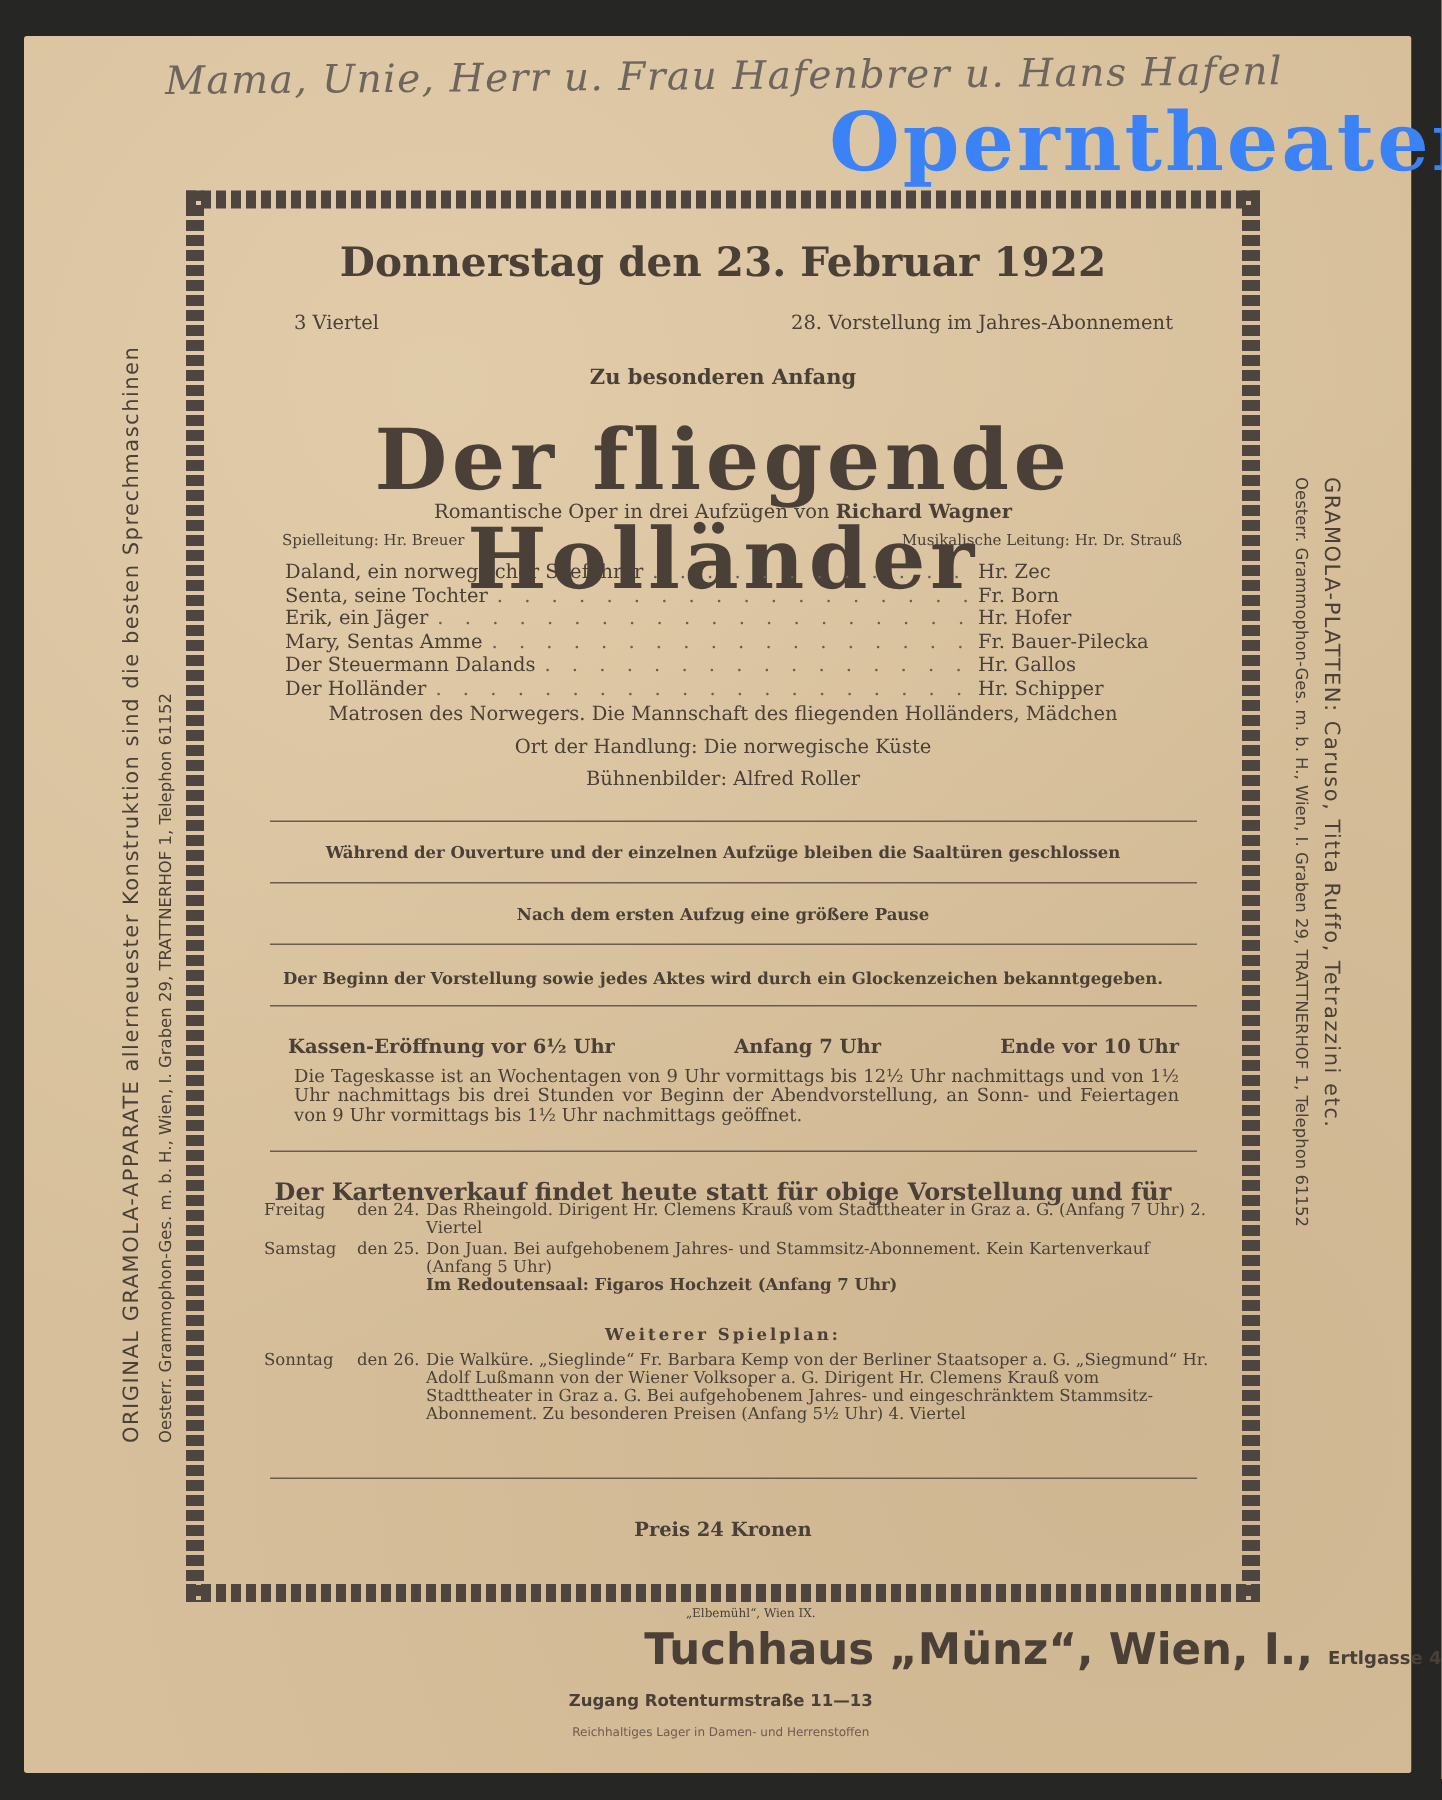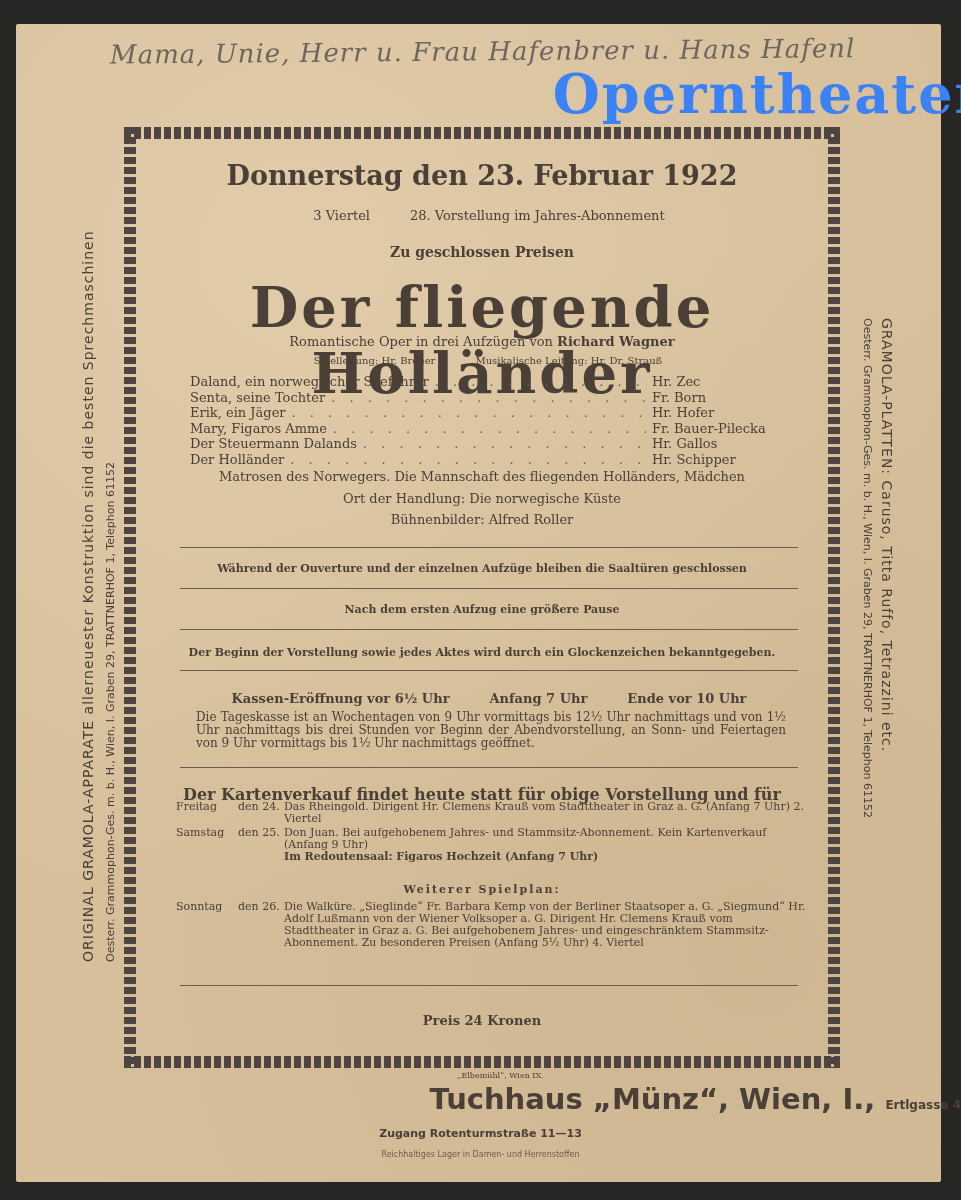--- a/index.html
+++ b/index.html
@@ -7,21 +7,21 @@
     .paper { position: absolute; left: 16px; top: 24px; width: 925px; height: 1158px; background: #d7bf9b; background-image: radial-gradient(circle at 30% 20%, rgba(255,240,210,0.25), transparent 60%), radial-gradient(circle at 80% 80%, rgba(150,120,80,0.12), transparent 60%); border-radius: 2px; }
     .abs { position: absolute; }
     .center { text-align: center; }
     .handwriting { left: 110px; top: 36px; width: 830px; font-family: "DejaVu Serif", serif; font-style: italic; font-size: 26px; color: #6e665e; letter-spacing: 1px; transform: rotate(-0.5deg); white-space: nowrap; }
     .title { left: 0; width: 961px; top: 62px; font-family: "DejaVu Serif", serif; font-weight: bold; font-size: 54px; color: #3b82f6; letter-spacing: 2px; text-align: right; padding-left: 24px; }
     
     .frame-h { height: 12px; background: repeating-linear-gradient(90deg, #4f4540 0 7px, transparent 7px 10px); }
     .frame-v { width: 12px; background: repeating-linear-gradient(180deg, #4f4540 0 7px, transparent 7px 10px); }
     .date { left: 124px; width: 716px; top: 160px; font-weight: bold; font-size: 27px; text-align: center; }
     .small { font-size: 13px; }
-    .row { display: flex; justify-content: center; gap: 40px; }
+    .row { display: flex; justify-content: space-between; gap: 40px; }
     .opera-title { left: 124px; width: 716px; top: 274px; font-family: "DejaVu Serif", serif; font-weight: bold; font-size: 56px; text-align: center; letter-spacing: 3px; }
     .subtitle { left: 124px; width: 716px; top: 334px; font-size: 13px; text-align: center; }
     .cast { left: 190px; width: 600px; top: 374px; font-size: 13px; line-height: 15.5px; }
     .cast-row { display: flex; }
     .cast-role { white-space: nowrap; }
     .dots { flex: 1; overflow: hidden; white-space: nowrap; color: #6b5f54; margin: 0 6px; letter-spacing: 5px; }
     .cast-actor { width: 138px; white-space: nowrap; }
     .hr { left: 180px; width: 618px; height: 1px; background: #6a5d50; }
     .notice { left: 124px; width: 716px; font-size: 11px; font-weight: bold; text-align: center; }
     .times { left: 192px; width: 594px; top: 691px; font-size: 13px; font-weight: bold; }
@@ -47,21 +47,21 @@
 <div class="abs frame-v" style="left:124px; top:127px; height:941px;"></div>
 <div class="abs frame-v" style="left:828px; top:127px; height:941px;"></div>
 
 <div class="abs date">Donnerstag den 23. Februar 1922</div>
 
 <div class="abs row small" style="left:196px; width:586px; top:208px;">
   <span>3 Viertel</span>
   <span>28. Vorstellung im Jahres-Abonnement</span>
 </div>
 
-<div class="abs center" style="left:124px; width:716px; top:244px; font-size:14px; font-weight:bold;">Zu geschlossen Preisen</div>
+<div class="abs center" style="left:124px; width:716px; top:244px; font-size:14px; font-weight:bold;">Zu besonderen Anfang</div>
 
 <div class="abs opera-title">Der fliegende Holländer</div>
 
 <div class="abs subtitle">
   <span>Romantische Oper in drei Aufzügen von</span>
   <b>Richard Wagner</b>
 </div>
 
 <div class="abs row" style="left:188px; width:600px; top:355px; font-size:10px;">
   <span>Spielleitung: Hr. Breuer</span>
@@ -78,21 +78,21 @@
       <span class="cast-role">Senta, seine Tochter</span>
       <span class="dots">. . . . . . . . . . . . . . . . . . . . . . . . . . . . . . . . . . . . .</span>
       <span class="cast-actor">Fr. Born</span>
     </div>
   <div class="cast-row">
       <span class="cast-role">Erik, ein Jäger</span>
       <span class="dots">. . . . . . . . . . . . . . . . . . . . . . . . . . . . . . . . . . . . .</span>
       <span class="cast-actor">Hr. Hofer</span>
     </div>
   <div class="cast-row">
-      <span class="cast-role">Mary, Figaros Amme</span>
+      <span class="cast-role">Mary, Sentas Amme</span>
       <span class="dots">. . . . . . . . . . . . . . . . . . . . . . . . . . . . . . . . . . . . .</span>
       <span class="cast-actor">Fr. Bauer-Pilecka</span>
     </div>
   <div class="cast-row">
       <span class="cast-role">Der Steuermann Dalands</span>
       <span class="dots">. . . . . . . . . . . . . . . . . . . . . . . . . . . . . . . . . . . . .</span>
       <span class="cast-actor">Hr. Gallos</span>
     </div>
   <div class="cast-row">
       <span class="cast-role">Der Holländer</span>
@@ -126,21 +126,21 @@
 
 <div class="abs sched" style="top:801px;">
   <div class="sched-row" style="margin-bottom:2px;">
     <span class="sched-day">Freitag</span>
     <span class="sched-date">den 24.</span>
     <span class="sched-body">Das Rheingold. Dirigent Hr. Clemens Krauß vom Stadttheater in Graz a. G. (Anfang 7 Uhr) 2. Viertel</span>
   </div>
   <div class="sched-row">
     <span class="sched-day">Samstag</span>
     <span class="sched-date">den 25.</span>
-    <span class="sched-body">Don Juan. Bei aufgehobenem Jahres- und Stammsitz-Abonnement. Kein Kartenverkauf (Anfang 9 Uhr)</span>
+    <span class="sched-body">Don Juan. Bei aufgehobenem Jahres- und Stammsitz-Abonnement. Kein Kartenverkauf (Anfang 5 Uhr)</span>
   </div>
   <div class="sched-row">
     <span class="sched-day"></span>
     <span class="sched-date"></span>
     <span class="sched-body" style="font-weight:bold;">Im Redoutensaal: Figaros Hochzeit (Anfang 7 Uhr)</span>
   </div>
 </div>
 
 <div class="abs notice" style="top:883px; font-size:11px; letter-spacing:2px;">Weiterer Spielplan:</div>
 

